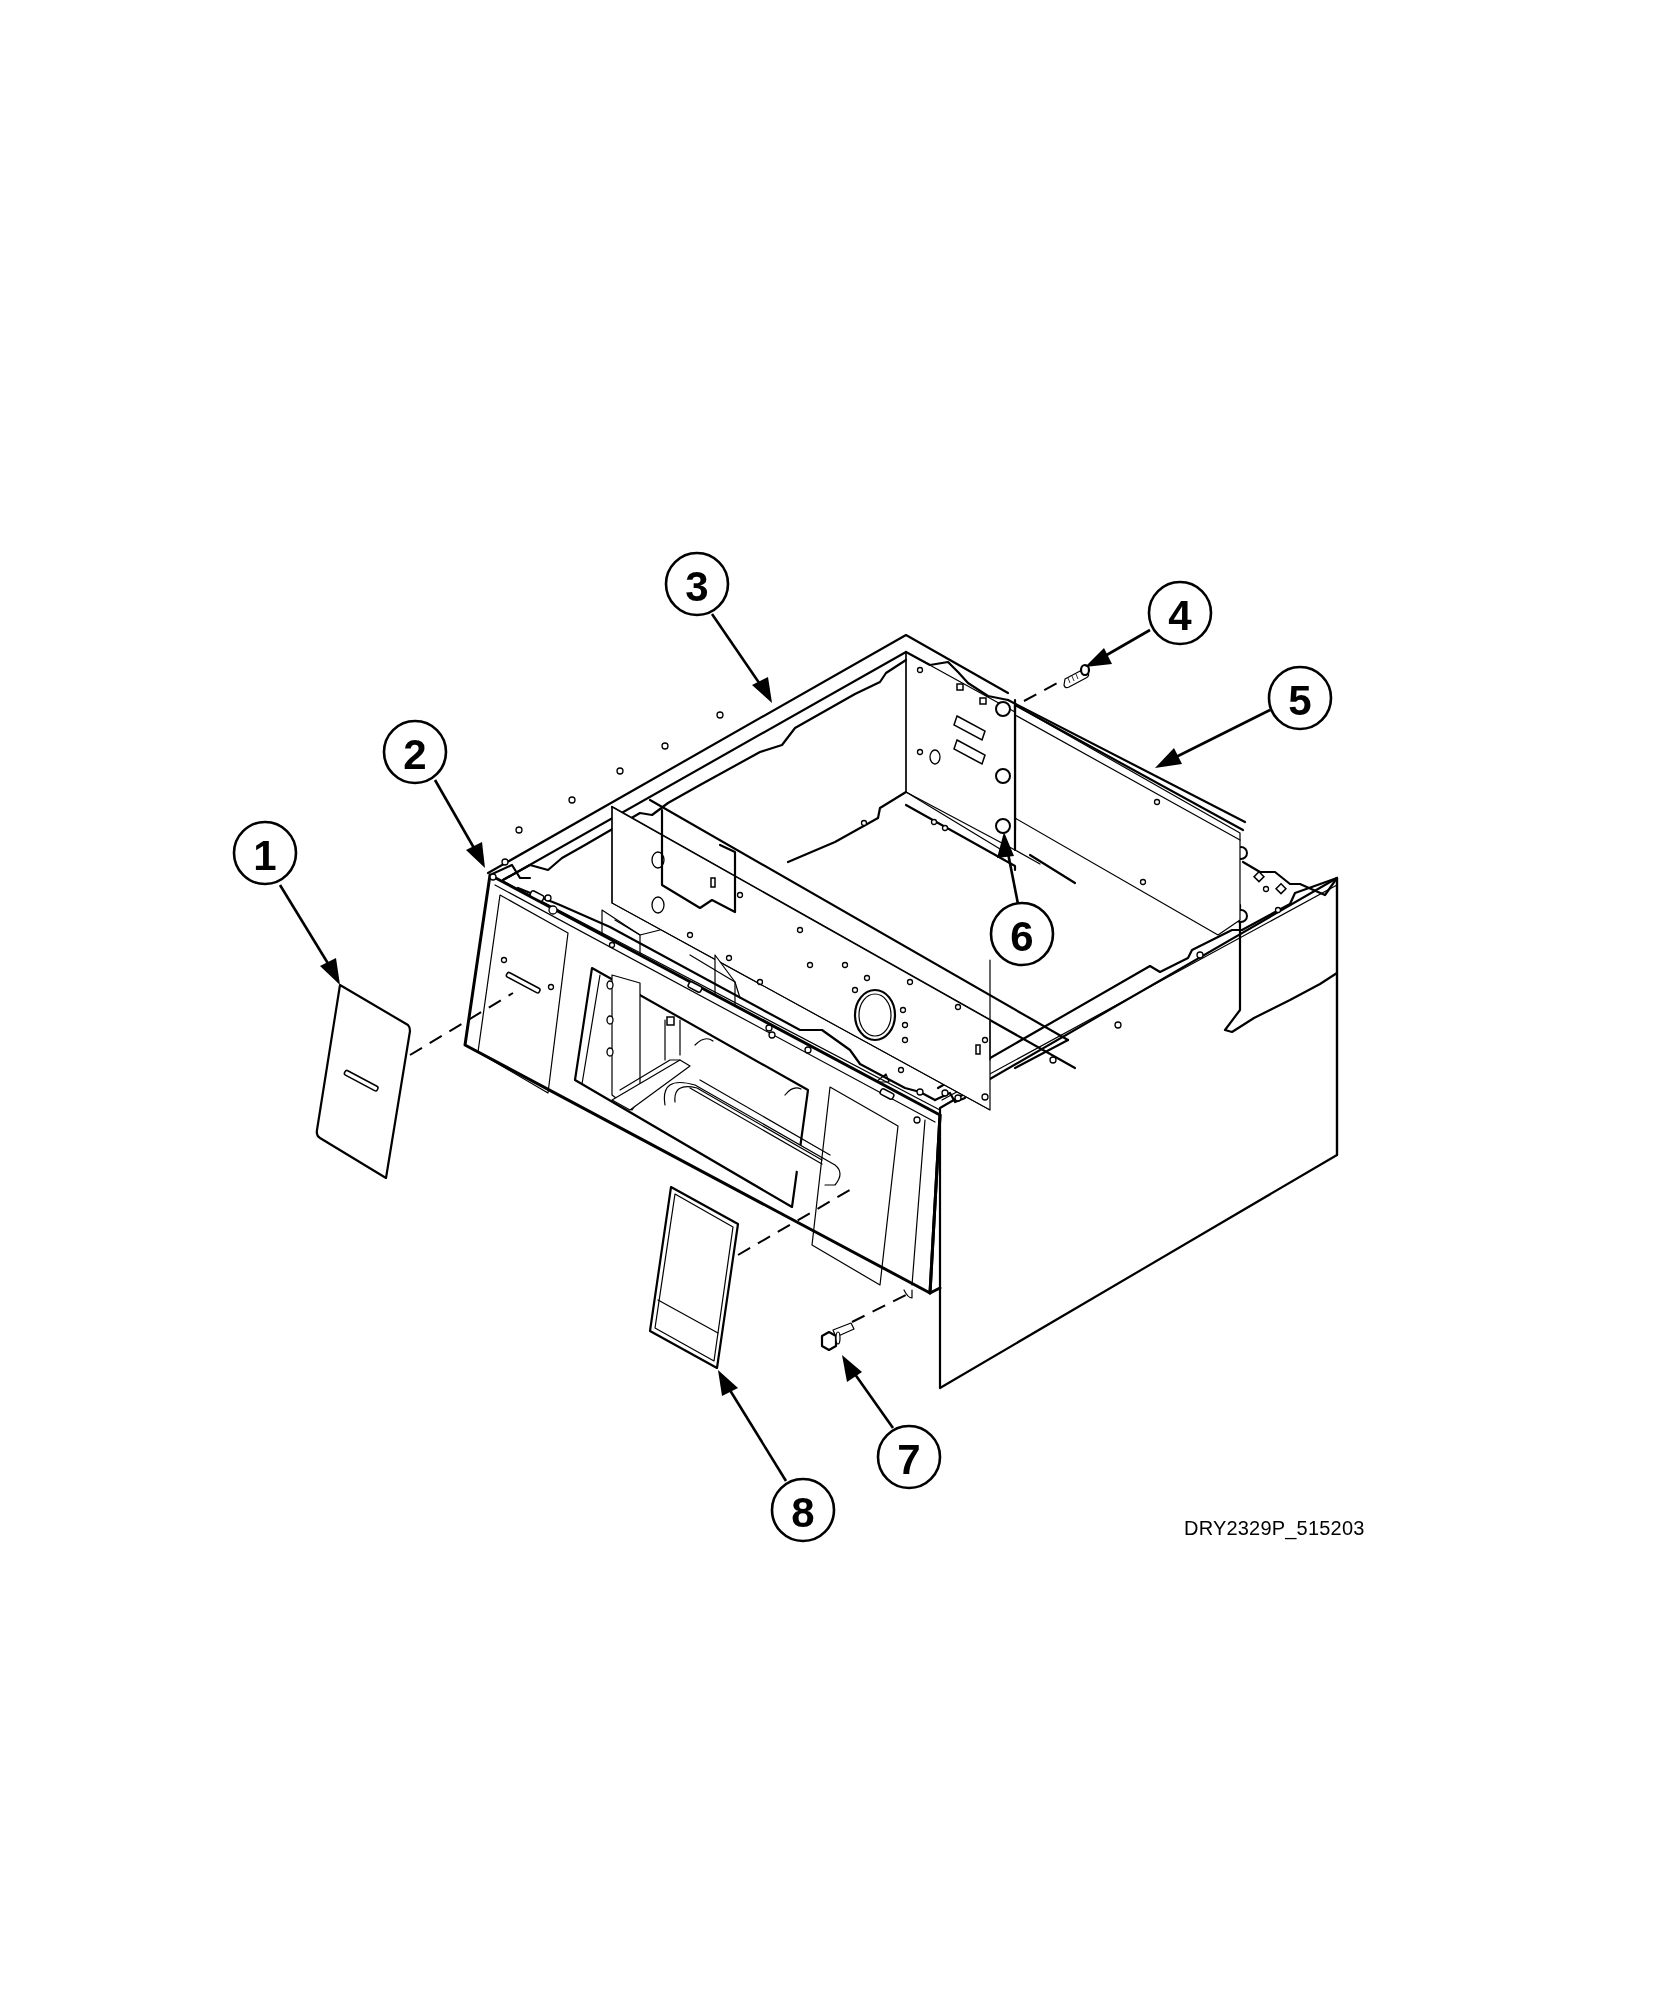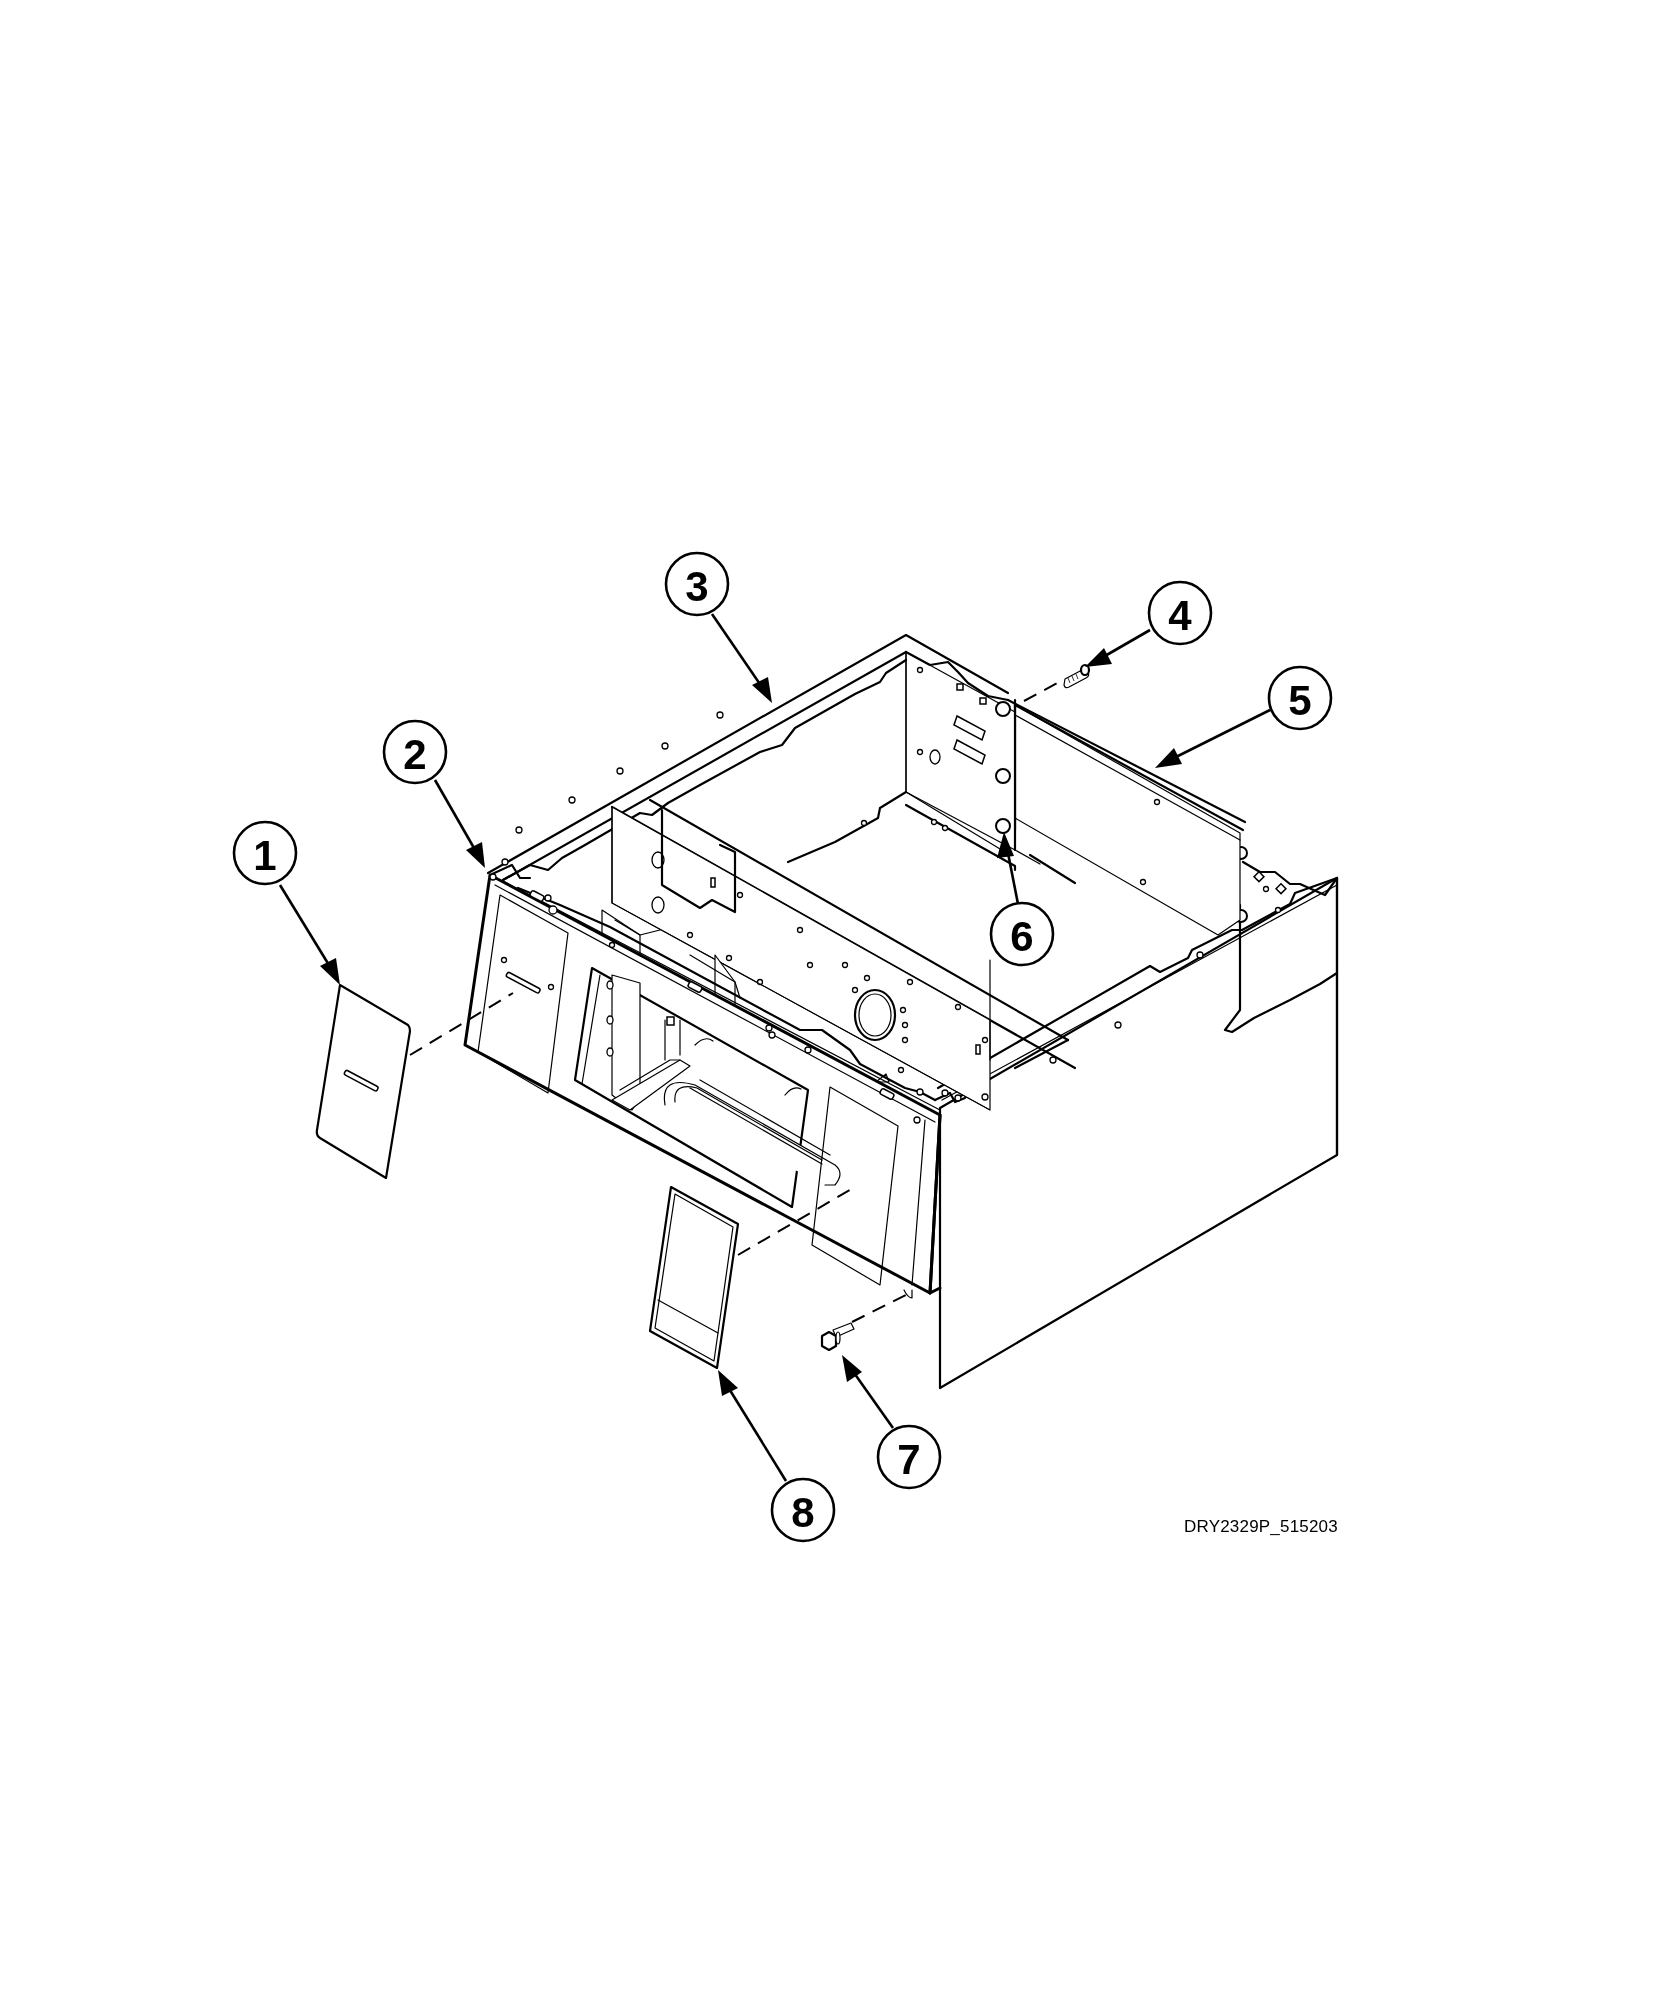--- a/index.html
+++ b/index.html
@@ -38,21 +38,21 @@
       text-anchor: middle;
       dominant-baseline: central;
     }
     .hole { fill: #fff; stroke: #000; stroke-width: 1.3; }
     .slot { fill: #fff; stroke: #000; stroke-width: 1.5; }
     .nut { fill: #fff; stroke: #000; stroke-width: 2; }
     .figure-id {
       position: absolute;
       left: 1184px;
       top: 1517px;
-      font-size: 17px;
+      font-size: 20px;
       color: #000;
       letter-spacing: 0.2px;
       font-family: "Liberation Sans", sans-serif;
     }
     .callout-hit {
       cursor: pointer;
     }
   </style>
 </head>
 <body>

